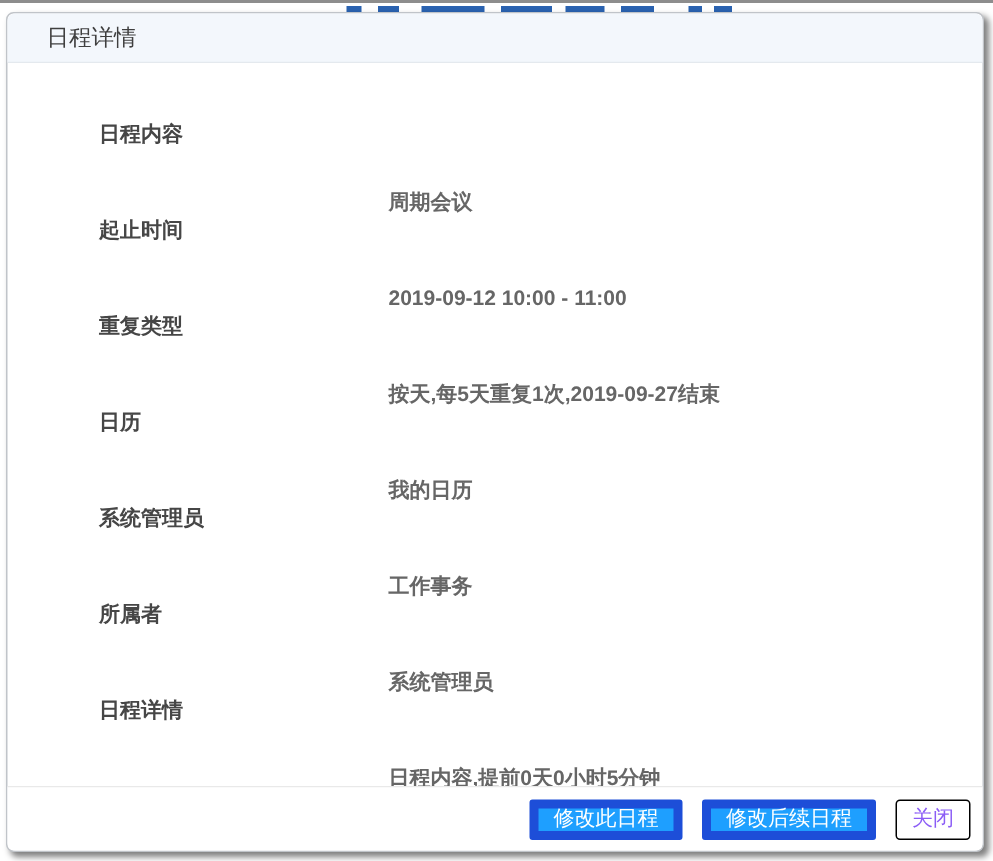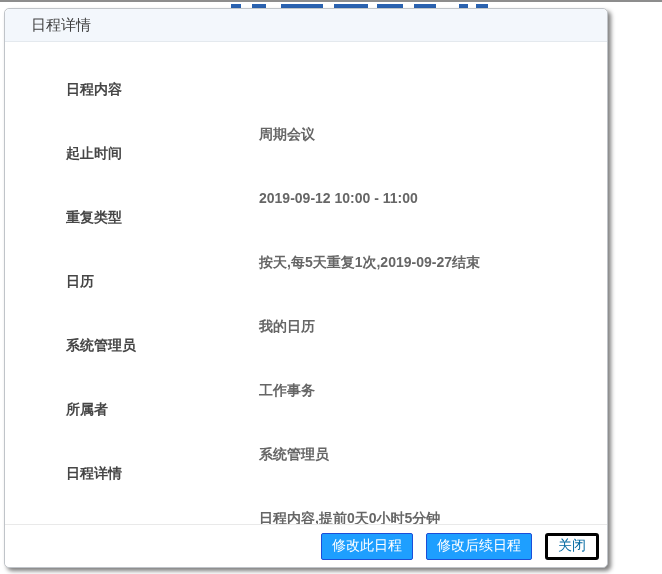--- a/index.html
+++ b/index.html
@@ -28,21 +28,21 @@
   .bg-frag.f4 { left: 334px; width: 34px; }
   .bg-frag.f5 { left: 377px; width: 26px; }
   .bg-frag.f6 { left: 414px; width: 22px; }
   .bg-frag.f7 { left: 459px; width: 9px;  }
   .bg-frag.f8 { left: 476px; width: 12px; }
 
   
   .modal {
     position: absolute;
     left: 4px; top: 8px;
-    width: 604px; height: 560px;
+    width: 652px; height: 560px;
     background: #ffffff;
     border: 1px solid #c0c4c9;
     border-radius: 5px;
     box-shadow: 3px 3px 4px rgba(0,0,0,0.5);
     display: flex;
     flex-direction: column;
   }
 
   .modal-header {
     height: 33px;
@@ -101,27 +101,27 @@
     font-family: inherit;
     cursor: pointer;
     display: inline-flex;
     align-items: center;
     justify-content: center;
     white-space: nowrap;
   }
   .btn-primary {
     background: #1E9FFF;
     color: #ffffff;
-    border: 1px solid #1d4ed8;
+    border: 6px solid #1d4ed8;
     border-radius: 2px;
   }
   .btn-default {
     background: #ffffff;
-    color: #0369a1;
-    border: 3px solid #000000;
+    color: #8b5cf6;
+    border: 1px solid #000000;
     border-radius: 3px;
     font-family: Liberation Serif, serif;
   }
 </style>
 </head>
 <body>
 
 <div class="bg-page">
   <span class="bg-frag f1"></span>
   <span class="bg-frag f2"></span>

